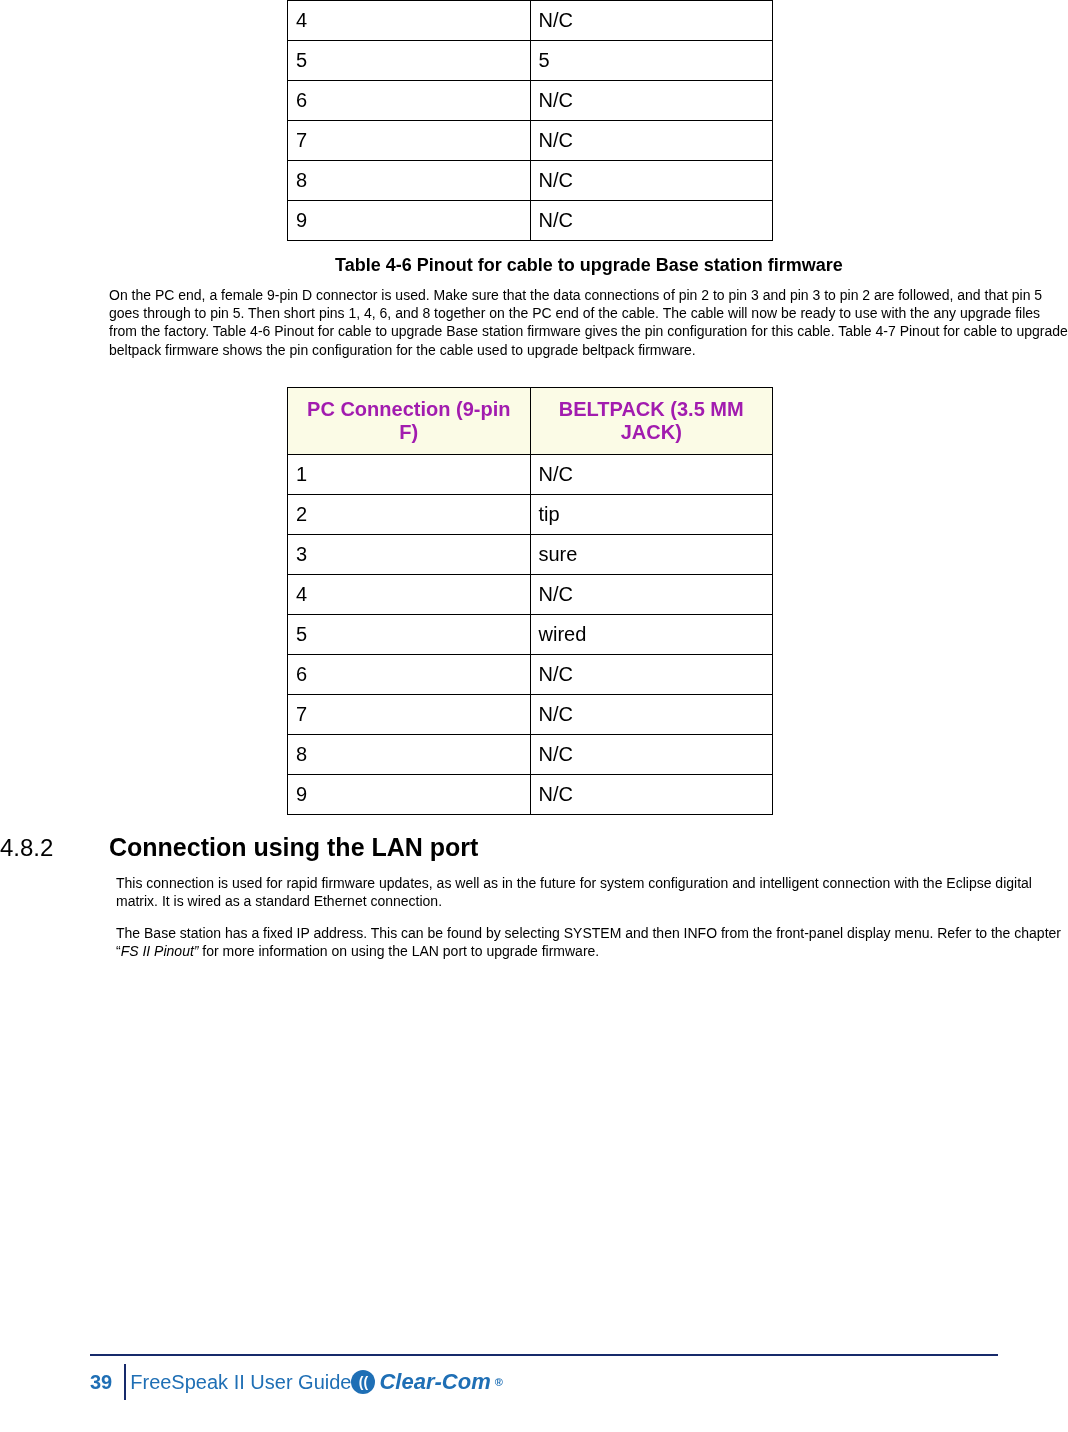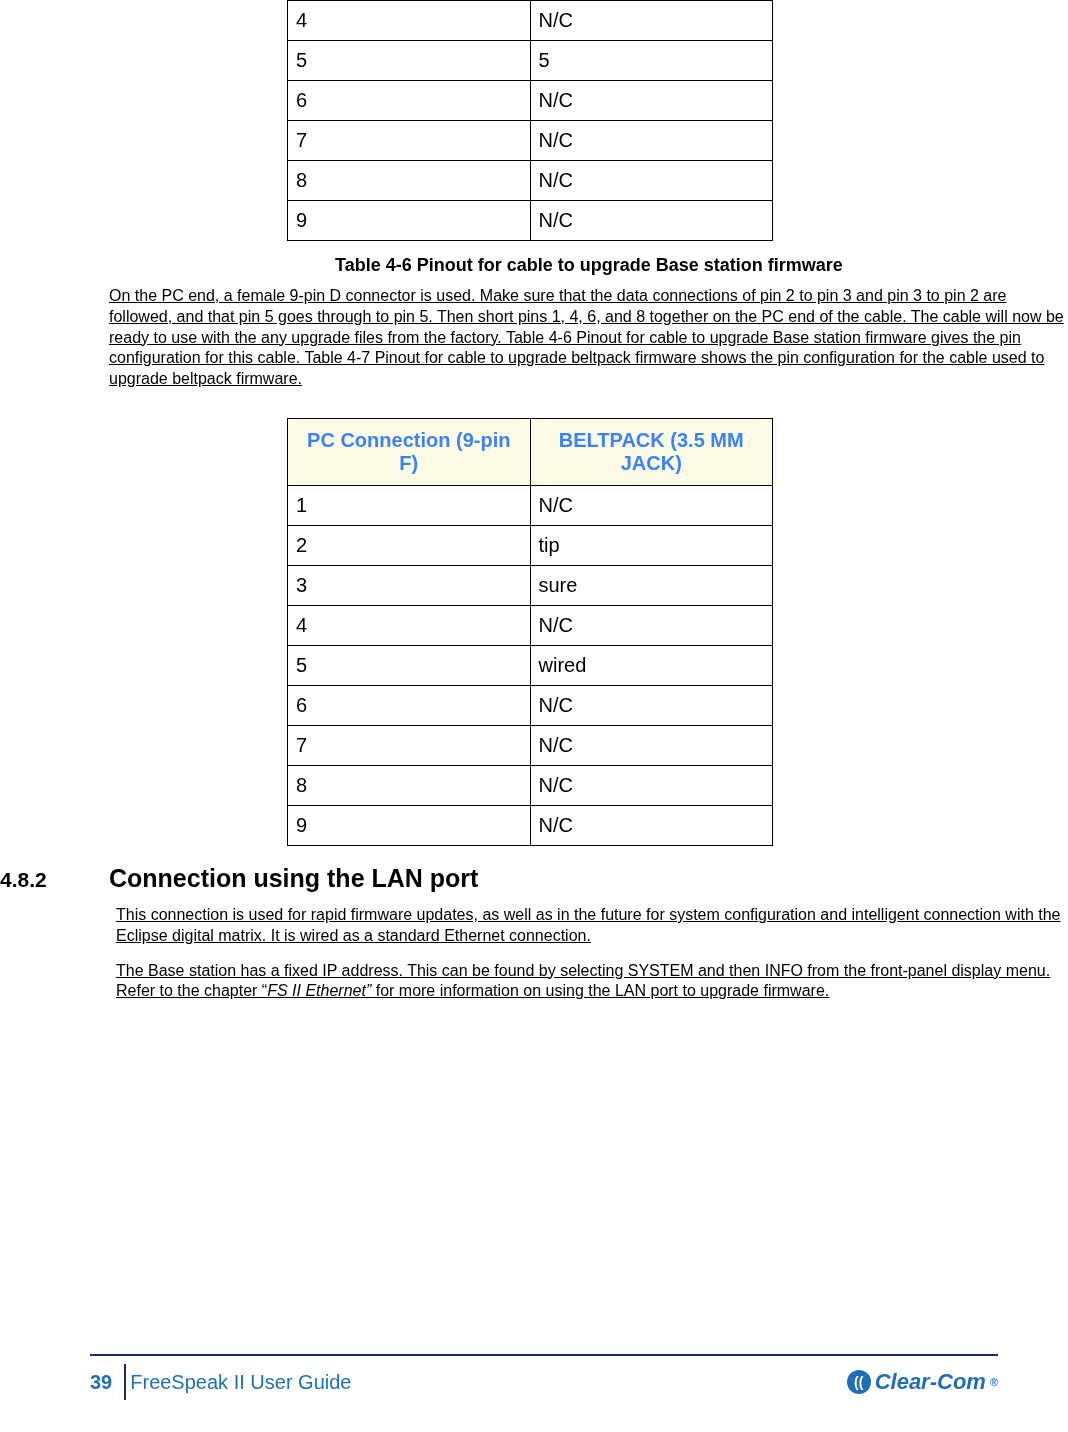--- a/index.html
+++ b/index.html
@@ -26,48 +26,47 @@
     padding: 6px 8px;
     font-size: 20px;
     text-align: left;
     vertical-align: middle;
     height: 40px;
   }
   table.pinout th {
     background: #fbfbe6;
     font-weight: bold;
     text-align: center;
-    color: #3b82f6;
+    color: #a21caf;
     height: auto;
     padding: 10px 8px;
   }
   table.pinout td.col1 { width: 50%; }
   table.pinout td.col2 { width: 50%; }
   .table-caption {
     text-align: center;
     font-weight: bold;
     font-size: 18px;
     margin: 14px 0 10px 0;
     width: 960px;
   }
   .body-text {
-    font-size: 16px;
+    font-size: 14px;
     line-height: 1.3;
     margin: 8px 0 24px 0;
     width: 960px;
-    text-decoration: underline;
   }
   .section {
     display: flex;
     align-items: baseline;
     margin-top: 18px;
   }
   .section-num {
-    font-weight: bold;
-    font-size: 21px;
+    font-weight: normal;
+    font-size: 24px;
     width: 109px;
     flex-shrink: 0;
   }
   .section-title {
     font-weight: bold;
     font-size: 25px;
   }
   .section-body {
     margin-left: 7px;
     width: 960px;
@@ -81,21 +80,21 @@
     padding: 0 70px 0 90px;
   }
   .footer-line {
     border-top: 2px solid #172a6b;
     width: 100%;
     margin-bottom: 8px;
   }
   .footer-row {
     display: flex;
     align-items: center;
-    justify-content: space-between;
+    justify-content: flex-start;
   }
   .footer-left {
     display: flex;
     align-items: center;
   }
   .page-num {
     color: #1f6fb5;
     font-weight: bold;
     font-size: 20px;
     padding-right: 12px;
@@ -221,21 +220,21 @@
 </div>
 
 <div class="section">
   <div class="section-num">4.8.2</div>
   <div class="section-title">Connection using the LAN port</div>
 </div>
 
 <div class="content">
   <p class="body-text section-body" style="margin-top:12px; margin-bottom:14px;">This connection is used for rapid firmware updates, as well as in the future for system configuration and intelligent connection with the Eclipse digital matrix. It is wired as a standard Ethernet connection.</p>
   <p class="body-text section-body">
-    <span>The Base station has a fixed IP address. This can be found by selecting SYSTEM and then INFO from the front-panel display menu. Refer to the chapter “</span><span class="italic">FS II Ethernet”</span><span> for more information on using the LAN port to upgrade firmware.</span>
+    <span>The Base station has a fixed IP address. This can be found by selecting SYSTEM and then INFO from the front-panel display menu. Refer to the chapter “</span><span class="italic">FS II Pinout”</span><span> for more information on using the LAN port to upgrade firmware.</span>
   </p>
 </div>
 
 <div class="footer">
   <div class="footer-line"></div>
   <div class="footer-row">
     <div class="footer-left">
       <div class="page-num">39</div>
       <div class="guide-title">FreeSpeak II User Guide</div>
     </div>

